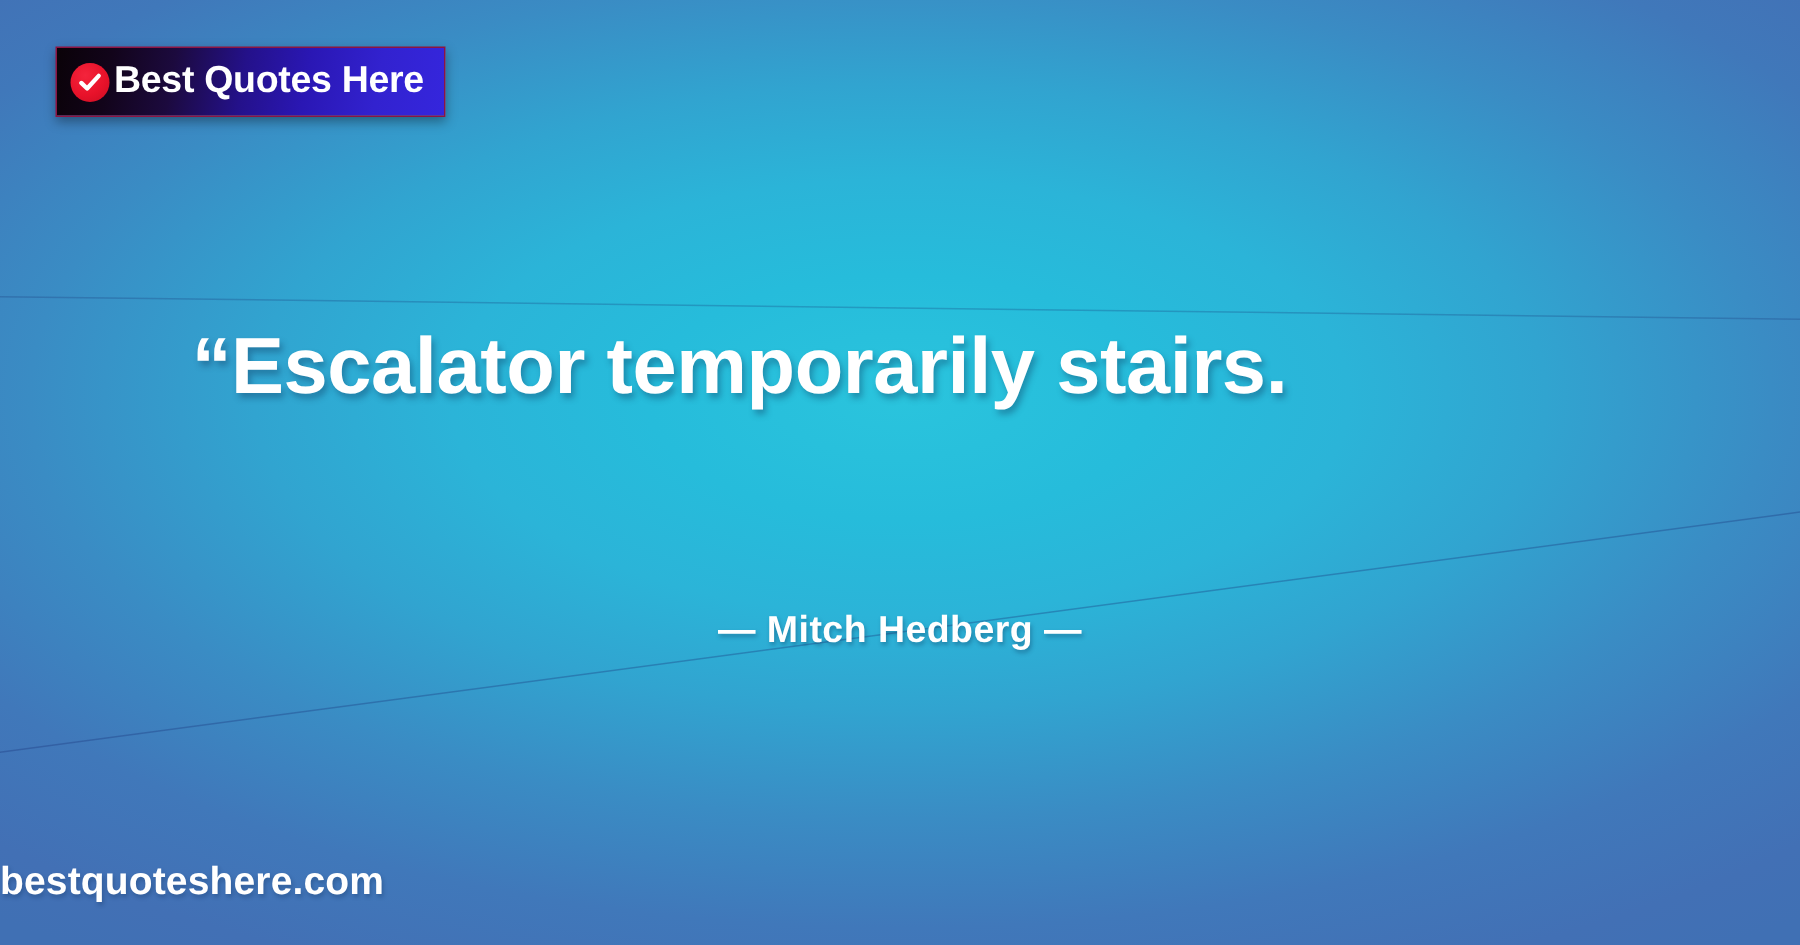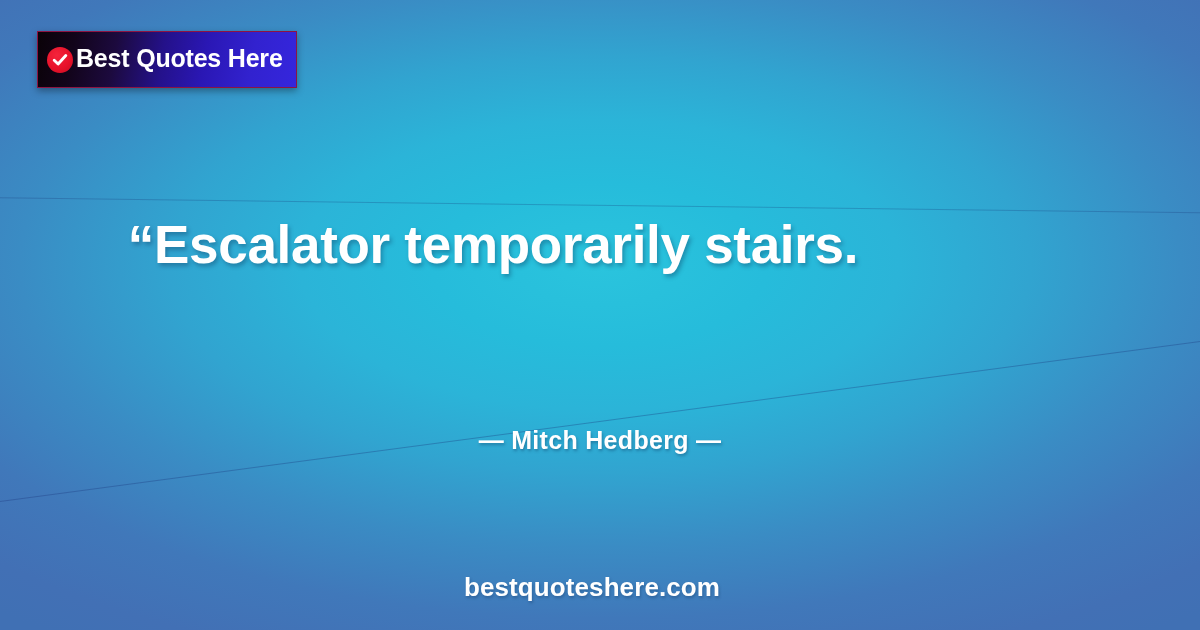--- a/index.html
+++ b/index.html
@@ -51,21 +51,21 @@
     width: 1270px;
     transform: rotate(-7.6deg);
     border-top-color: rgba(26, 54, 122, 0.34);
   }
 
   
   #logo-badge {
     position: absolute;
     left: 37px;
     top: 31px;
-    height: 57px;
+    height: 47px;
     box-sizing: border-box;
     display: flex;
     align-items: center;
     padding: 0 13px 0 9px;
     background: linear-gradient(100deg,
       #0a0208 0%,
       #12041a 14%,
       #1c0a3e 30%,
       #24118a 48%,
       #2a17b4 64%,
@@ -123,29 +123,27 @@
     position: absolute;
     left: 0;
     top: 406px;
     width: 1200px;
     text-align: center;
     color: #ffffff;
     font-size: 25px;
     font-weight: bold;
     letter-spacing: 0.3px;
     text-shadow: 1px 2px 3px rgba(10, 40, 80, 0.34);
-    margin-top: 20px;
   }
 
   #site-footer {
     position: absolute;
     left: 0;
     top: 572px;
     width: 1184px;
-    text-align: center;
     color: #ffffff;
     font-size: 26px;
     font-weight: bold;
     letter-spacing: 0.1px;
     text-shadow: 1px 2px 3px rgba(10, 40, 80, 0.30);
   }
 </style>
 </head>
 <body>
 

